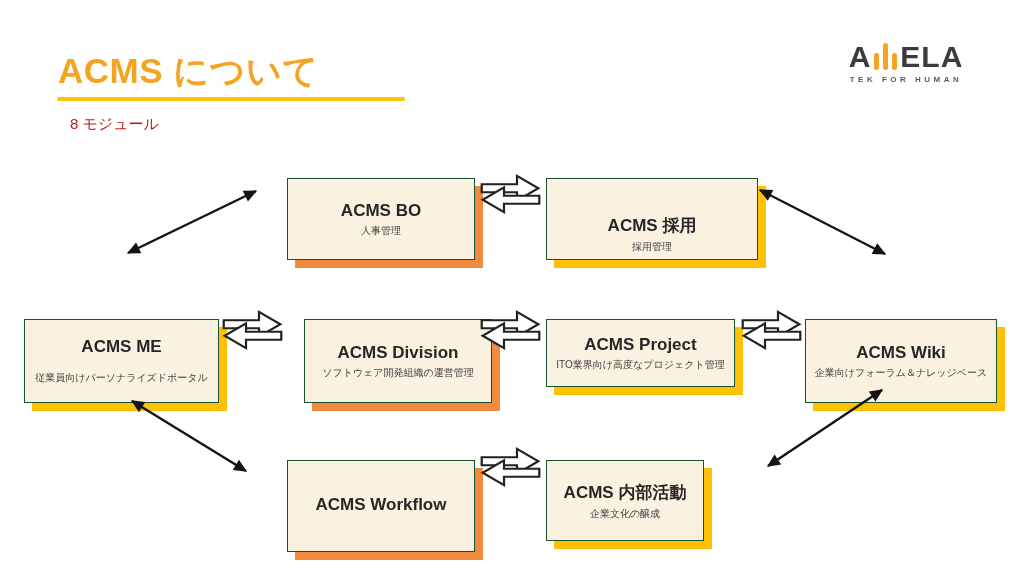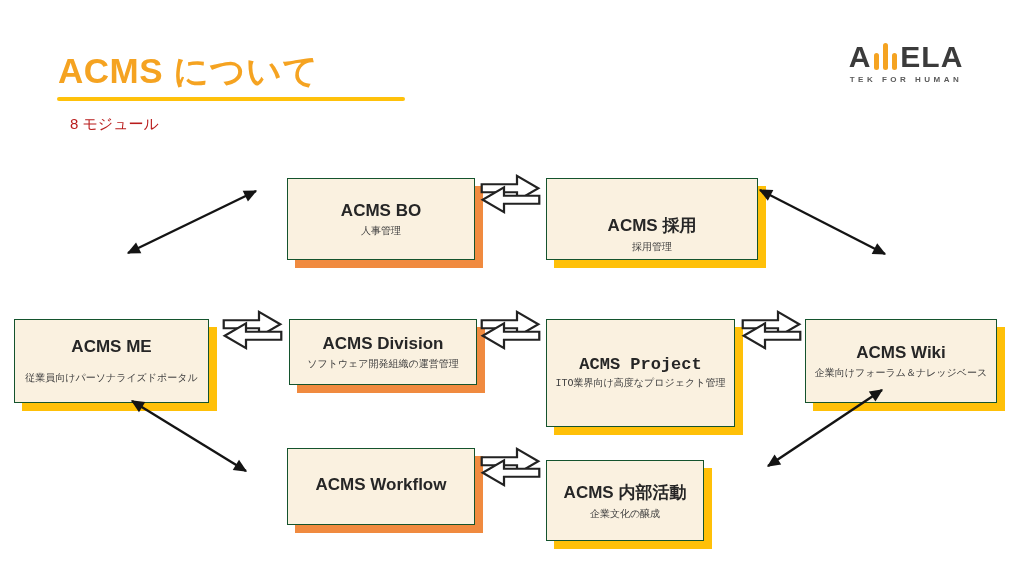--- a/index.html
+++ b/index.html
@@ -57,25 +57,25 @@
   .module.shadow-gold   { box-shadow: 8px 8px 0 0 #FFC008; }
   .module-title {
     font-size: 17px; font-weight: 800; color: #262626; margin-bottom: 3px; white-space: nowrap;
   }
   .module-desc {
     font-size: 10px; color: #404040; line-height: 1.35;
   }
 
   #box-bo       { left: 287px; top: 143px; width: 188px; height: 82px; }
   #box-saiyo    { left: 546px; top: 143px; width: 212px; height: 82px; justify-content: flex-end; }
-  #box-me       { left:  14px; top: 284px; width: 195px; height: 84px; gap: 11px; }
-  #box-division { left: 289px; top: 284px; width: 188px; height: 66px; }
-  #box-project  { left: 546px; top: 284px; width: 189px; height: 108px; font-family: Liberation Mono, monospace; }
+  #box-me       { left:  24px; top: 284px; width: 195px; height: 84px; gap: 11px; }
+  #box-division { left: 304px; top: 284px; width: 188px; height: 84px; }
+  #box-project  { left: 546px; top: 284px; width: 189px; height: 68px; }
   #box-wiki     { left: 805px; top: 284px; width: 192px; height: 84px; }
-  #box-workflow { left: 287px; top: 413px; width: 188px; height: 77px; }
+  #box-workflow { left: 287px; top: 425px; width: 188px; height: 92px; }
   #box-naibu    { left: 546px; top: 425px; width: 158px; height: 81px; }
 
   
   .swap-arrow { position: absolute; width: 65px; height: 46px; }
   .swap-arrow path { fill: #ffffff; stroke: #222222; stroke-width: 2.4; stroke-linejoin: miter; }
   #swap-bo-saiyo        { left: 478px; top: 171px; }
   #swap-me-division     { left: 220px; top: 307px; }
   #swap-division-project{ left: 478px; top: 307px; }
   #swap-project-wiki    { left: 739px; top: 307px; }
   #swap-workflow-naibu  { left: 478px; top: 444px; }

